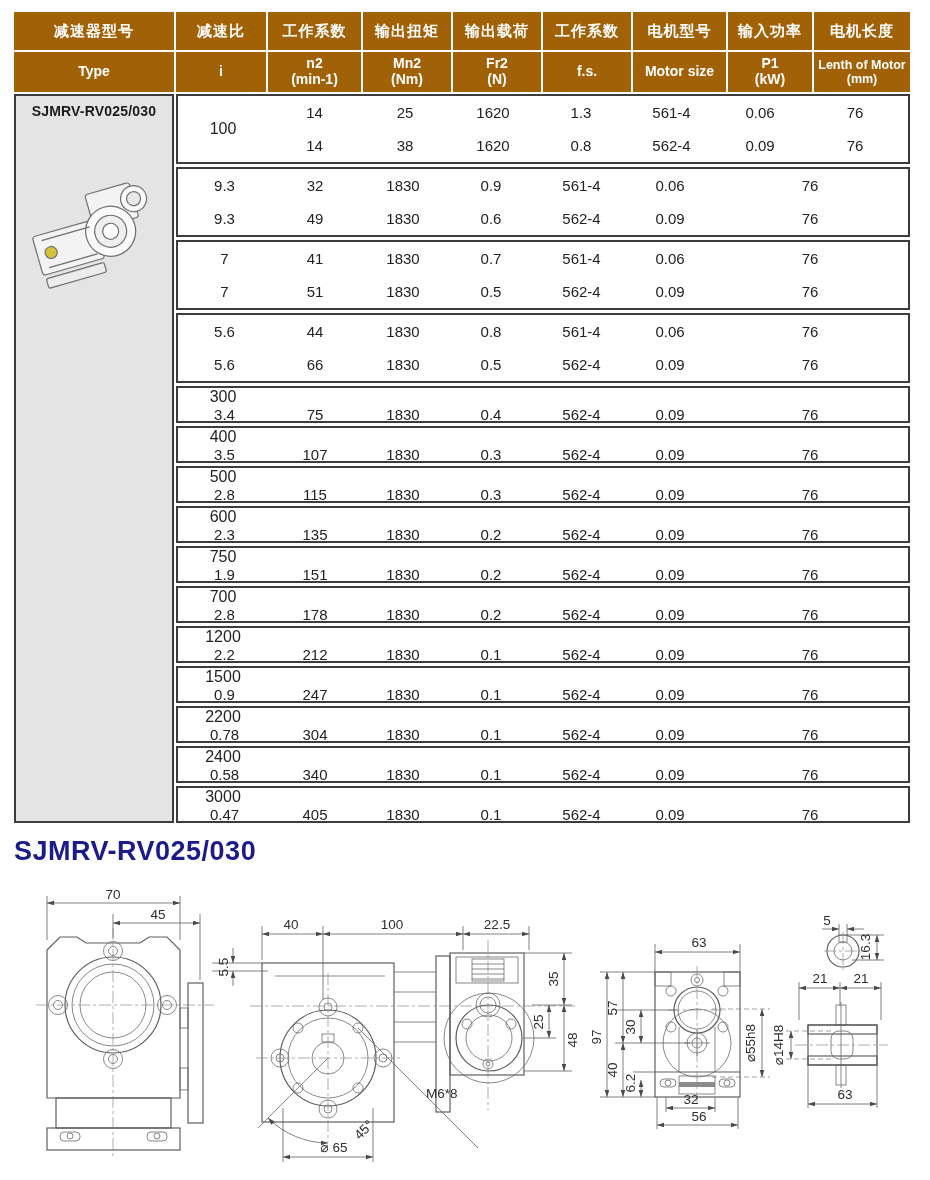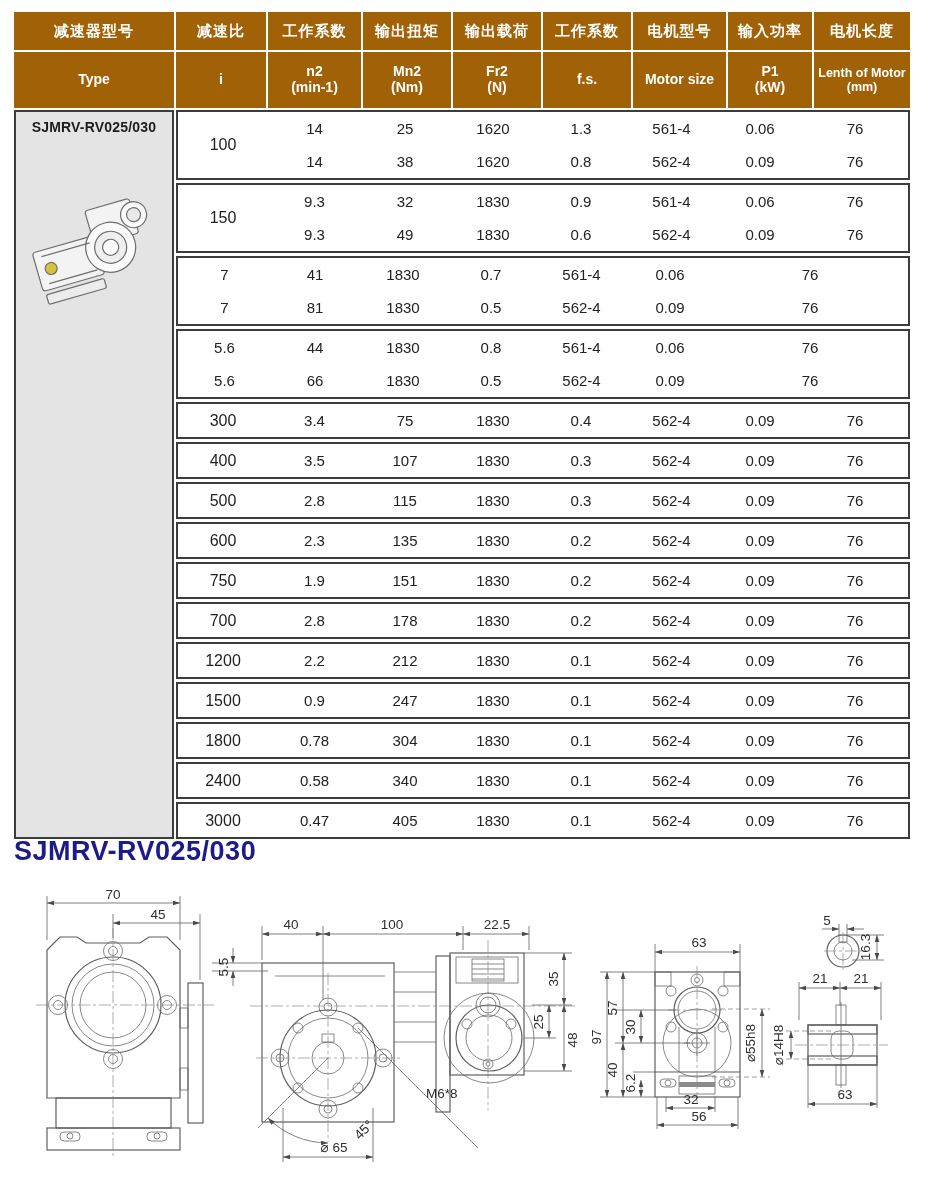--- a/index.html
+++ b/index.html
@@ -6,33 +6,33 @@
   .page{position:relative;width:930px;height:1180px;background:#fff;
         font-family:"Liberation Sans",sans-serif;overflow:hidden;}
 
   
   .spec-table{position:absolute;left:14px;top:12px;width:896px;}
   .thead{display:grid;grid-template-columns:160px 90px 93px 88px 88px 88px 93px 84px 96px;
          gap:2px;background:#fff;}
   .th{background:#a16207;color:#fff;display:flex;flex-direction:column;
       align-items:center;justify-content:center;text-align:center;}
   .th.cn{height:38px;font-size:15px;font-weight:bold;letter-spacing:1px;}
-  .th.en{height:56px;font-size:14px;font-weight:bold;line-height:1.12;}
+  .th.en{height:40px;font-size:14px;font-weight:bold;line-height:1.12;}
   .thead .th.en:last-child{font-size:12.5px;}
   .th .l2:empty{display:none;}
 
   .tbody{display:flex;gap:2px;margin-top:2px;}
   .type-cell{width:160px;height:729px;background:#e4e4e4;border:2px solid #3c3c3c;
              box-sizing:border-box;position:relative;text-align:center;}
   .type-label{font-weight:bold;font-size:14px;color:#1c1c1c;padding-top:7px;letter-spacing:0.2px;}
   .product-img{position:absolute;left:4px;top:84px;}
 
   .rows{display:flex;flex-direction:column;gap:3px;flex:1;}
   .row-box{display:flex;border:2px solid #3c3c3c;background:#fff;box-sizing:border-box;}
-  .row-box.single{height:37px;}
+  .row-box.single{height:37px;flex-direction:column;}
   .row-box.tall{height:70px;}
   .i-cell{width:90px;display:flex;align-items:center;justify-content:center;
           font-size:16px;color:#222;}
   .subrows{flex:1;display:flex;flex-direction:column;}
   .subrow{flex:1;display:grid;grid-template-columns:93px 88px 88px 88px 93px 84px 1fr;}
   .subrow .cell{display:flex;align-items:center;justify-content:center;
                 font-size:15px;color:#222;}
 
   
   .section-title{position:absolute;left:14px;top:836px;font-size:27px;font-weight:bold;
@@ -135,21 +135,20 @@
                 <div class="cell">38</div>
                 <div class="cell">1620</div>
                 <div class="cell">0.8</div>
                 <div class="cell">562-4</div>
                 <div class="cell">0.09</div>
                 <div class="cell">76</div>
               </div>
             </div>
           </div>
           <div class="row-box tall">
-            <div class="i-cell">150</div>
             <div class="subrows">
               <div class="subrow">
                 <div class="cell">9.3</div>
                 <div class="cell">32</div>
                 <div class="cell">1830</div>
                 <div class="cell">0.9</div>
                 <div class="cell">561-4</div>
                 <div class="cell">0.06</div>
                 <div class="cell">76</div>
               </div>
@@ -170,21 +169,21 @@
                 <div class="cell">7</div>
                 <div class="cell">41</div>
                 <div class="cell">1830</div>
                 <div class="cell">0.7</div>
                 <div class="cell">561-4</div>
                 <div class="cell">0.06</div>
                 <div class="cell">76</div>
               </div>
               <div class="subrow">
                 <div class="cell">7</div>
-                <div class="cell">81</div>
+                <div class="cell">51</div>
                 <div class="cell">1830</div>
                 <div class="cell">0.5</div>
                 <div class="cell">562-4</div>
                 <div class="cell">0.09</div>
                 <div class="cell">76</div>
               </div>
             </div>
           </div>
           <div class="row-box tall">
             <div class="subrows">
@@ -314,21 +313,21 @@
                 <div class="cell">247</div>
                 <div class="cell">1830</div>
                 <div class="cell">0.1</div>
                 <div class="cell">562-4</div>
                 <div class="cell">0.09</div>
                 <div class="cell">76</div>
               </div>
             </div>
           </div>
           <div class="row-box single">
-            <div class="i-cell">1800</div>
+            <div class="i-cell">2200</div>
             <div class="subrows">
               <div class="subrow">
                 <div class="cell">0.78</div>
                 <div class="cell">304</div>
                 <div class="cell">1830</div>
                 <div class="cell">0.1</div>
                 <div class="cell">562-4</div>
                 <div class="cell">0.09</div>
                 <div class="cell">76</div>
               </div>

